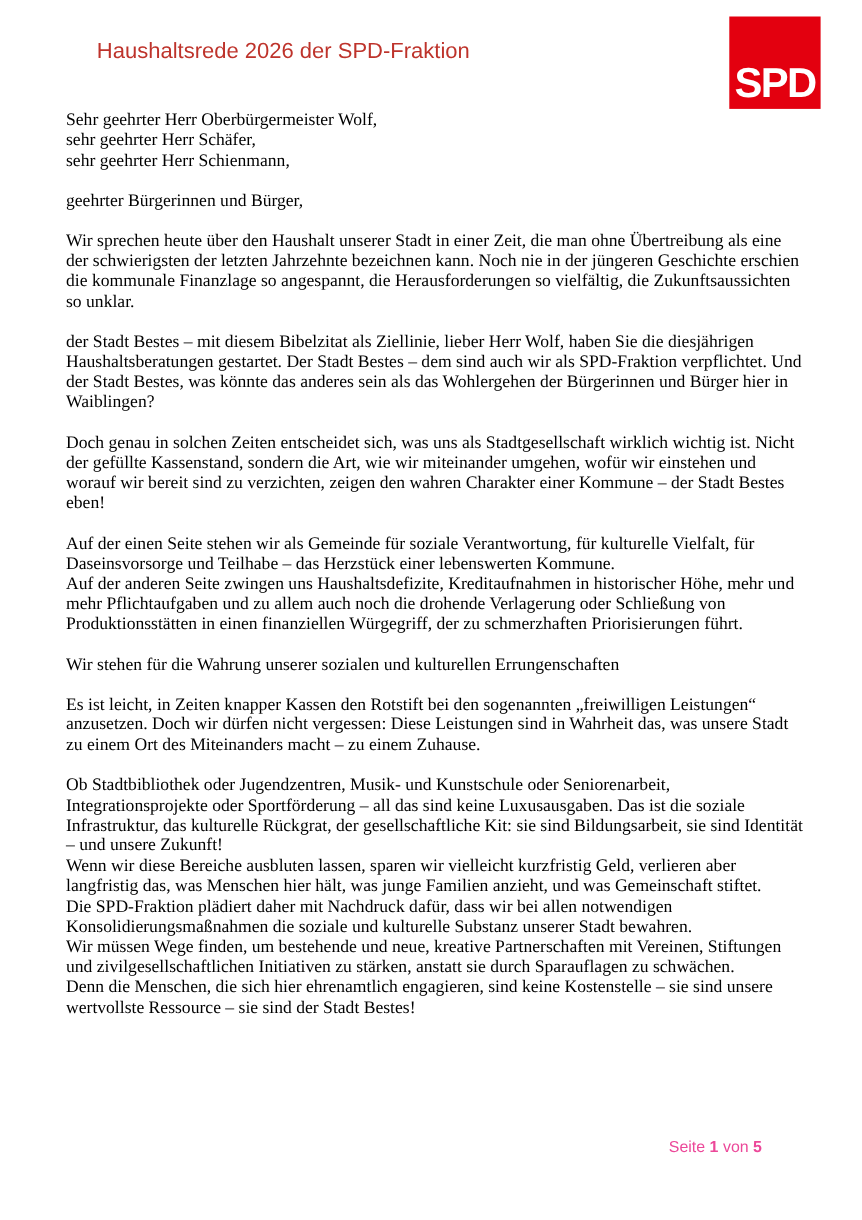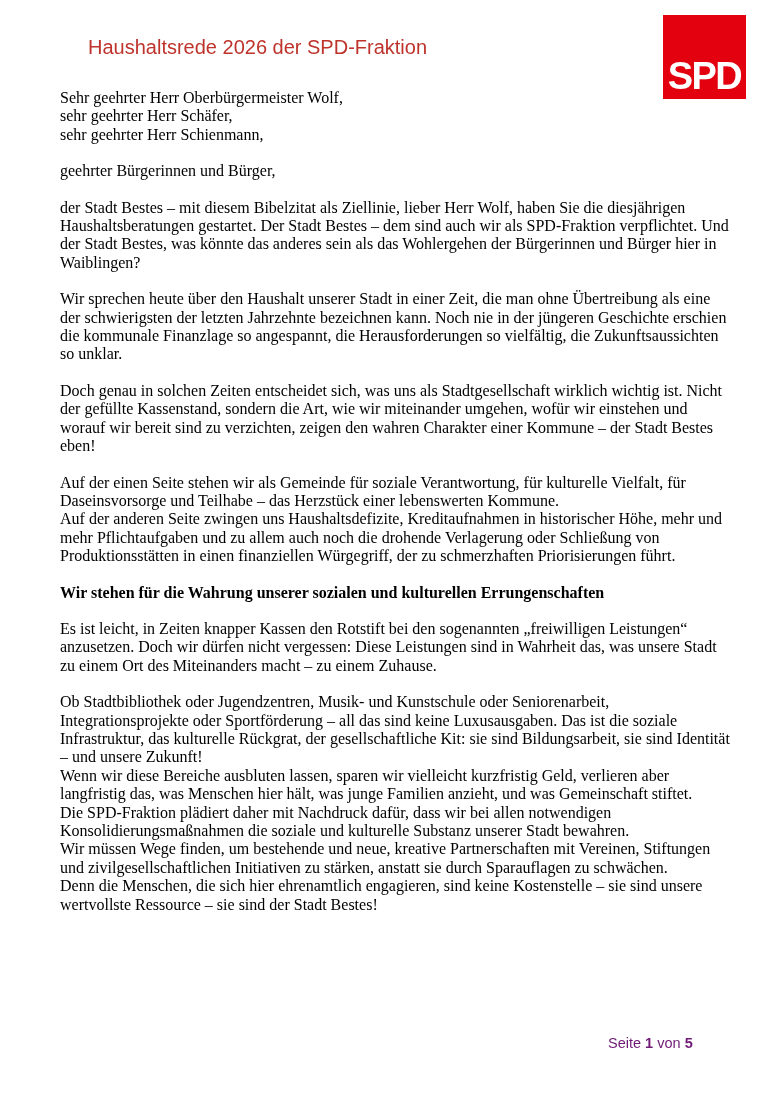--- a/index.html
+++ b/index.html
@@ -53,34 +53,34 @@
     font-size: 16px;
     line-height: 18.4px;
     text-align: left;
   }
   .doc-body p,
   .doc-body h2 {
     margin: 18px 0 0 0;
     white-space: pre-wrap;
   }
   .doc-body p:first-child {
-    margin-top: 0;
+    margin-top: 12px;
     font-family: Liberation Serif, serif;
   }
   .doc-body h2 {
     font-size: 16px;
-    font-weight: bold;
+    font-weight: normal;
   }
   .doc-footer {
     position: absolute;
     left: 608px;
     top: 1035px;
     font-family: "Liberation Sans", sans-serif;
     font-size: 14.5px;
-    color: #701a75;
+    color: #ec4899;
     white-space: nowrap;
   }
   .doc-footer .bold {
     font-weight: bold;
   }
 </style>
 </head>
 <body>
 
 <div class="page">
@@ -89,22 +89,22 @@
 
   <div class="spd-logo">
     <span class="spd-logo-text">SPD</span>
   </div>
 
   <div class="doc-body">
     <p>Sehr geehrter Herr Oberbürgermeister Wolf,
 sehr geehrter Herr Schäfer,
 sehr geehrter Herr Schienmann,</p>
     <p>geehrter Bürgerinnen und Bürger,</p>
+    <p>Wir sprechen heute über den Haushalt unserer Stadt in einer Zeit, die man ohne Übertreibung als eine der schwierigsten der letzten Jahrzehnte bezeichnen kann. Noch nie in der jüngeren Geschichte erschien die kommunale Finanzlage so angespannt, die Herausforderungen so vielfältig, die Zukunftsaussichten so unklar.</p>
     <p>der Stadt Bestes – mit diesem Bibelzitat als Ziellinie, lieber Herr Wolf, haben Sie die diesjährigen Haushaltsberatungen gestartet. Der Stadt Bestes – dem sind auch wir als SPD-Fraktion verpflichtet. Und der Stadt Bestes, was könnte das anderes sein als das Wohlergehen der Bürgerinnen und Bürger hier in Waiblingen?</p>
-    <p>Wir sprechen heute über den Haushalt unserer Stadt in einer Zeit, die man ohne Übertreibung als eine der schwierigsten der letzten Jahrzehnte bezeichnen kann. Noch nie in der jüngeren Geschichte erschien die kommunale Finanzlage so angespannt, die Herausforderungen so vielfältig, die Zukunftsaussichten so unklar.</p>
     <p>Doch genau in solchen Zeiten entscheidet sich, was uns als Stadtgesellschaft wirklich wichtig ist. Nicht der gefüllte Kassenstand, sondern die Art, wie wir miteinander umgehen, wofür wir einstehen und worauf wir bereit sind zu verzichten, zeigen den wahren Charakter einer Kommune – der Stadt Bestes eben!</p>
     <p>Auf der einen Seite stehen wir als Gemeinde für soziale Verantwortung, für kulturelle Vielfalt, für Daseinsvorsorge und Teilhabe – das Herzstück einer lebenswerten Kommune.
 Auf der anderen Seite zwingen uns Haushaltsdefizite, Kreditaufnahmen in historischer Höhe, mehr und mehr Pflichtaufgaben und zu allem auch noch die drohende Verlagerung oder Schließung von Produktionsstätten in einen finanziellen Würgegriff, der zu schmerzhaften Priorisierungen führt.</p>
     <h2>Wir stehen für die Wahrung unserer sozialen und kulturellen Errungenschaften</h2>
     <p>Es ist leicht, in Zeiten knapper Kassen den Rotstift bei den sogenannten „freiwilligen Leistungen“ anzusetzen. Doch wir dürfen nicht vergessen: Diese Leistungen sind in Wahrheit das, was unsere Stadt zu einem Ort des Miteinanders macht – zu einem Zuhause.</p>
     <p>Ob Stadtbibliothek oder Jugendzentren, Musik- und Kunstschule oder Seniorenarbeit, Integrationsprojekte oder Sportförderung – all das sind keine Luxusausgaben. Das ist die soziale Infrastruktur, das kulturelle Rückgrat, der gesellschaftliche Kit: sie sind Bildungsarbeit, sie sind Identität – und unsere Zukunft!
 Wenn wir diese Bereiche ausbluten lassen, sparen wir vielleicht kurzfristig Geld, verlieren aber langfristig das, was Menschen hier hält, was junge Familien anzieht, und was Gemeinschaft stiftet.
 Die SPD-Fraktion plädiert daher mit Nachdruck dafür, dass wir bei allen notwendigen Konsolidierungsmaßnahmen die soziale und kulturelle Substanz unserer Stadt bewahren.
 Wir müssen Wege finden, um bestehende und neue, kreative Partnerschaften mit Vereinen, Stiftungen und zivilgesellschaftlichen Initiativen zu stärken, anstatt sie durch Sparauflagen zu schwächen.
 Denn die Menschen, die sich hier ehrenamtlich engagieren, sind keine Kostenstelle – sie sind unsere wertvollste Ressource – sie sind der Stadt Bestes!</p>

